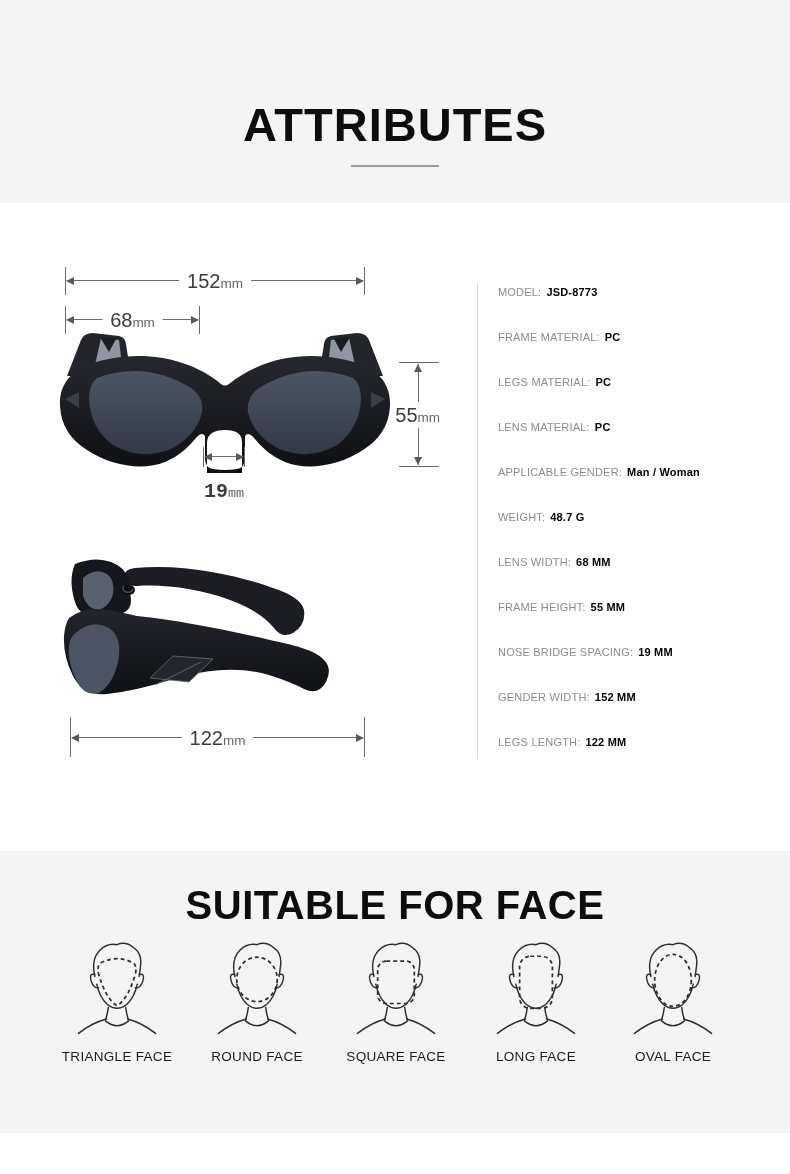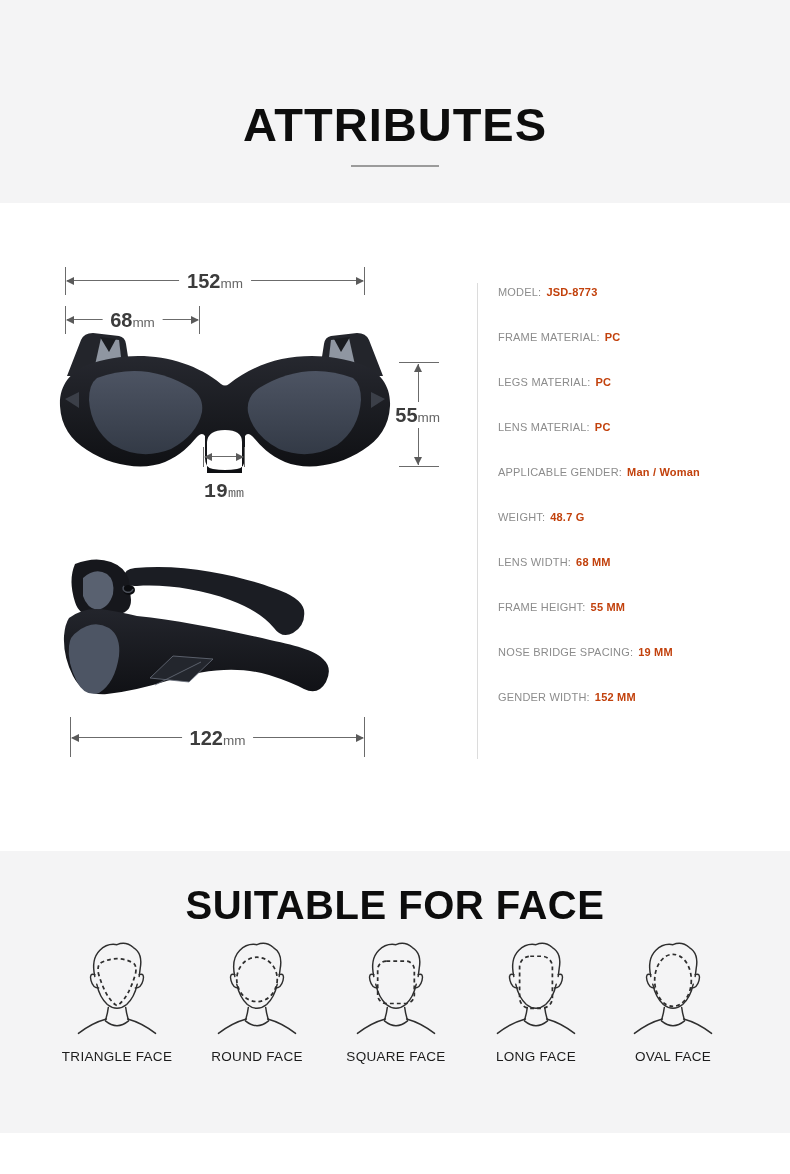--- a/index.html
+++ b/index.html
@@ -21,42 +21,42 @@
   
   .dimh { position:absolute; }
   .dimh .tick { position:absolute; top:0; bottom:0; width:1px; background:#6b6b6b; }
   .dimh .tick.l { left:0; } .dimh .tick.r { right:0; }
   .dimh .line { position:absolute; left:2px; right:2px; height:1px; background:#6b6b6b; }
   .dimh .ah { position:absolute; width:0; height:0; border-top:4px solid transparent; border-bottom:4px solid transparent; }
   .dimh .ah.l { left:1px; border-right:8px solid #5a5a5a; }
   .dimh .ah.r { right:1px; border-left:8px solid #5a5a5a; }
   .dim-label { position:absolute; left:50%; transform:translate(-50%,-50%); background:#ffffff;
     padding:1px 8px; white-space:nowrap; line-height:1; }
-  .dim-label .num { font-size:20px; font-weight:bold; color:#3c3c3c; }
+  .dim-label .num { font-size:20px; font-weight:normal; color:#3c3c3c; }
   .dim-label .unit { font-size:13.5px; color:#666666; }
 
   .dimv { position:absolute; }
   .dimv .tick { position:absolute; left:2px; width:40px; height:1px; background:#6b6b6b; }
   .dimv .tick.t { top:0; } .dimv .tick.b { bottom:0; }
   .dimv .line { position:absolute; left:21px; top:2px; bottom:2px; width:1px; background:#6b6b6b; }
   .dimv .av { position:absolute; left:17px; width:0; height:0; border-left:4px solid transparent; border-right:4px solid transparent; }
   .dimv .av.t { top:2px; border-bottom:8px solid #5a5a5a; }
   .dimv .av.b { bottom:2px; border-top:8px solid #5a5a5a; }
   .dimv .dim-label { left:47%; top:50%; padding:3px 2px; }
 
   .free-label { position:absolute; text-align:center; white-space:nowrap; line-height:1; }
   .free-label .num { font-size:20px; font-weight:bold; color:#3c3c3c; }
   .free-label .unit { font-size:13.5px; color:#666666; }
 
   
   .spec-divider { position:absolute; left:477px; top:283px; width:1px; height:476px; background:#dcdcdc; }
   .spec-list { position:absolute; left:498px; top:269px; width:285px; }
   .spec-row { height:45px; display:flex; align-items:center; font-size:11px; letter-spacing:.2px; white-space:nowrap; }
   .spec-row .lab { color:#8c8c8c; }
-  .spec-row .val { color:#c2410c; font-weight:bold; margin-left:5px; }
+  .spec-row .val { color:#000000; font-weight:bold; margin-left:5px; }
 
   
   .front-glasses { position:absolute; left:55px; top:328px; }
   .side-glasses { position:absolute; left:55px; top:556px; }
 
   
   .face-card { position:absolute; top:936px; width:140px; text-align:center; }
   .face-card svg { display:block; margin:0 auto; }
   .face-card .face-label { margin-top:5px; font-size:13.5px; color:#1c1c1c; letter-spacing:.3px; white-space:nowrap; }
 </style>
@@ -226,20 +226,24 @@
         <span class="val">55 MM</span>
       </div>
     <div class="spec-row">
         <span class="lab">NOSE BRIDGE SPACING:</span>
         <span class="val">19 MM</span>
       </div>
     <div class="spec-row">
         <span class="lab">GENDER WIDTH:</span>
         <span class="val">152 MM</span>
       </div>
+    <div class="spec-row">
+        <span class="lab">LEGS LENGTH:</span>
+        <span class="val">122 MM</span>
+      </div>
   </div>
 
   <div class="band-bottom"></div>
   <h2 class="face-title">SUITABLE FOR FACE</h2>
 
   <div class="face-card" style="left:187px;">
     <svg width="100" height="108" viewBox="0 0 100 112">
       <g fill="none" stroke="#2e2e2e" stroke-width="1.5" stroke-linecap="round" stroke-linejoin="round">
         <path d="M27,42 Q23,24 32,15 Q40,7 50,9 Q59,5 67,12 Q77,18 74,34 L73,42"></path>
         <path d="M27,40 Q21,38 23,46 Q25,54 31,54"></path>

